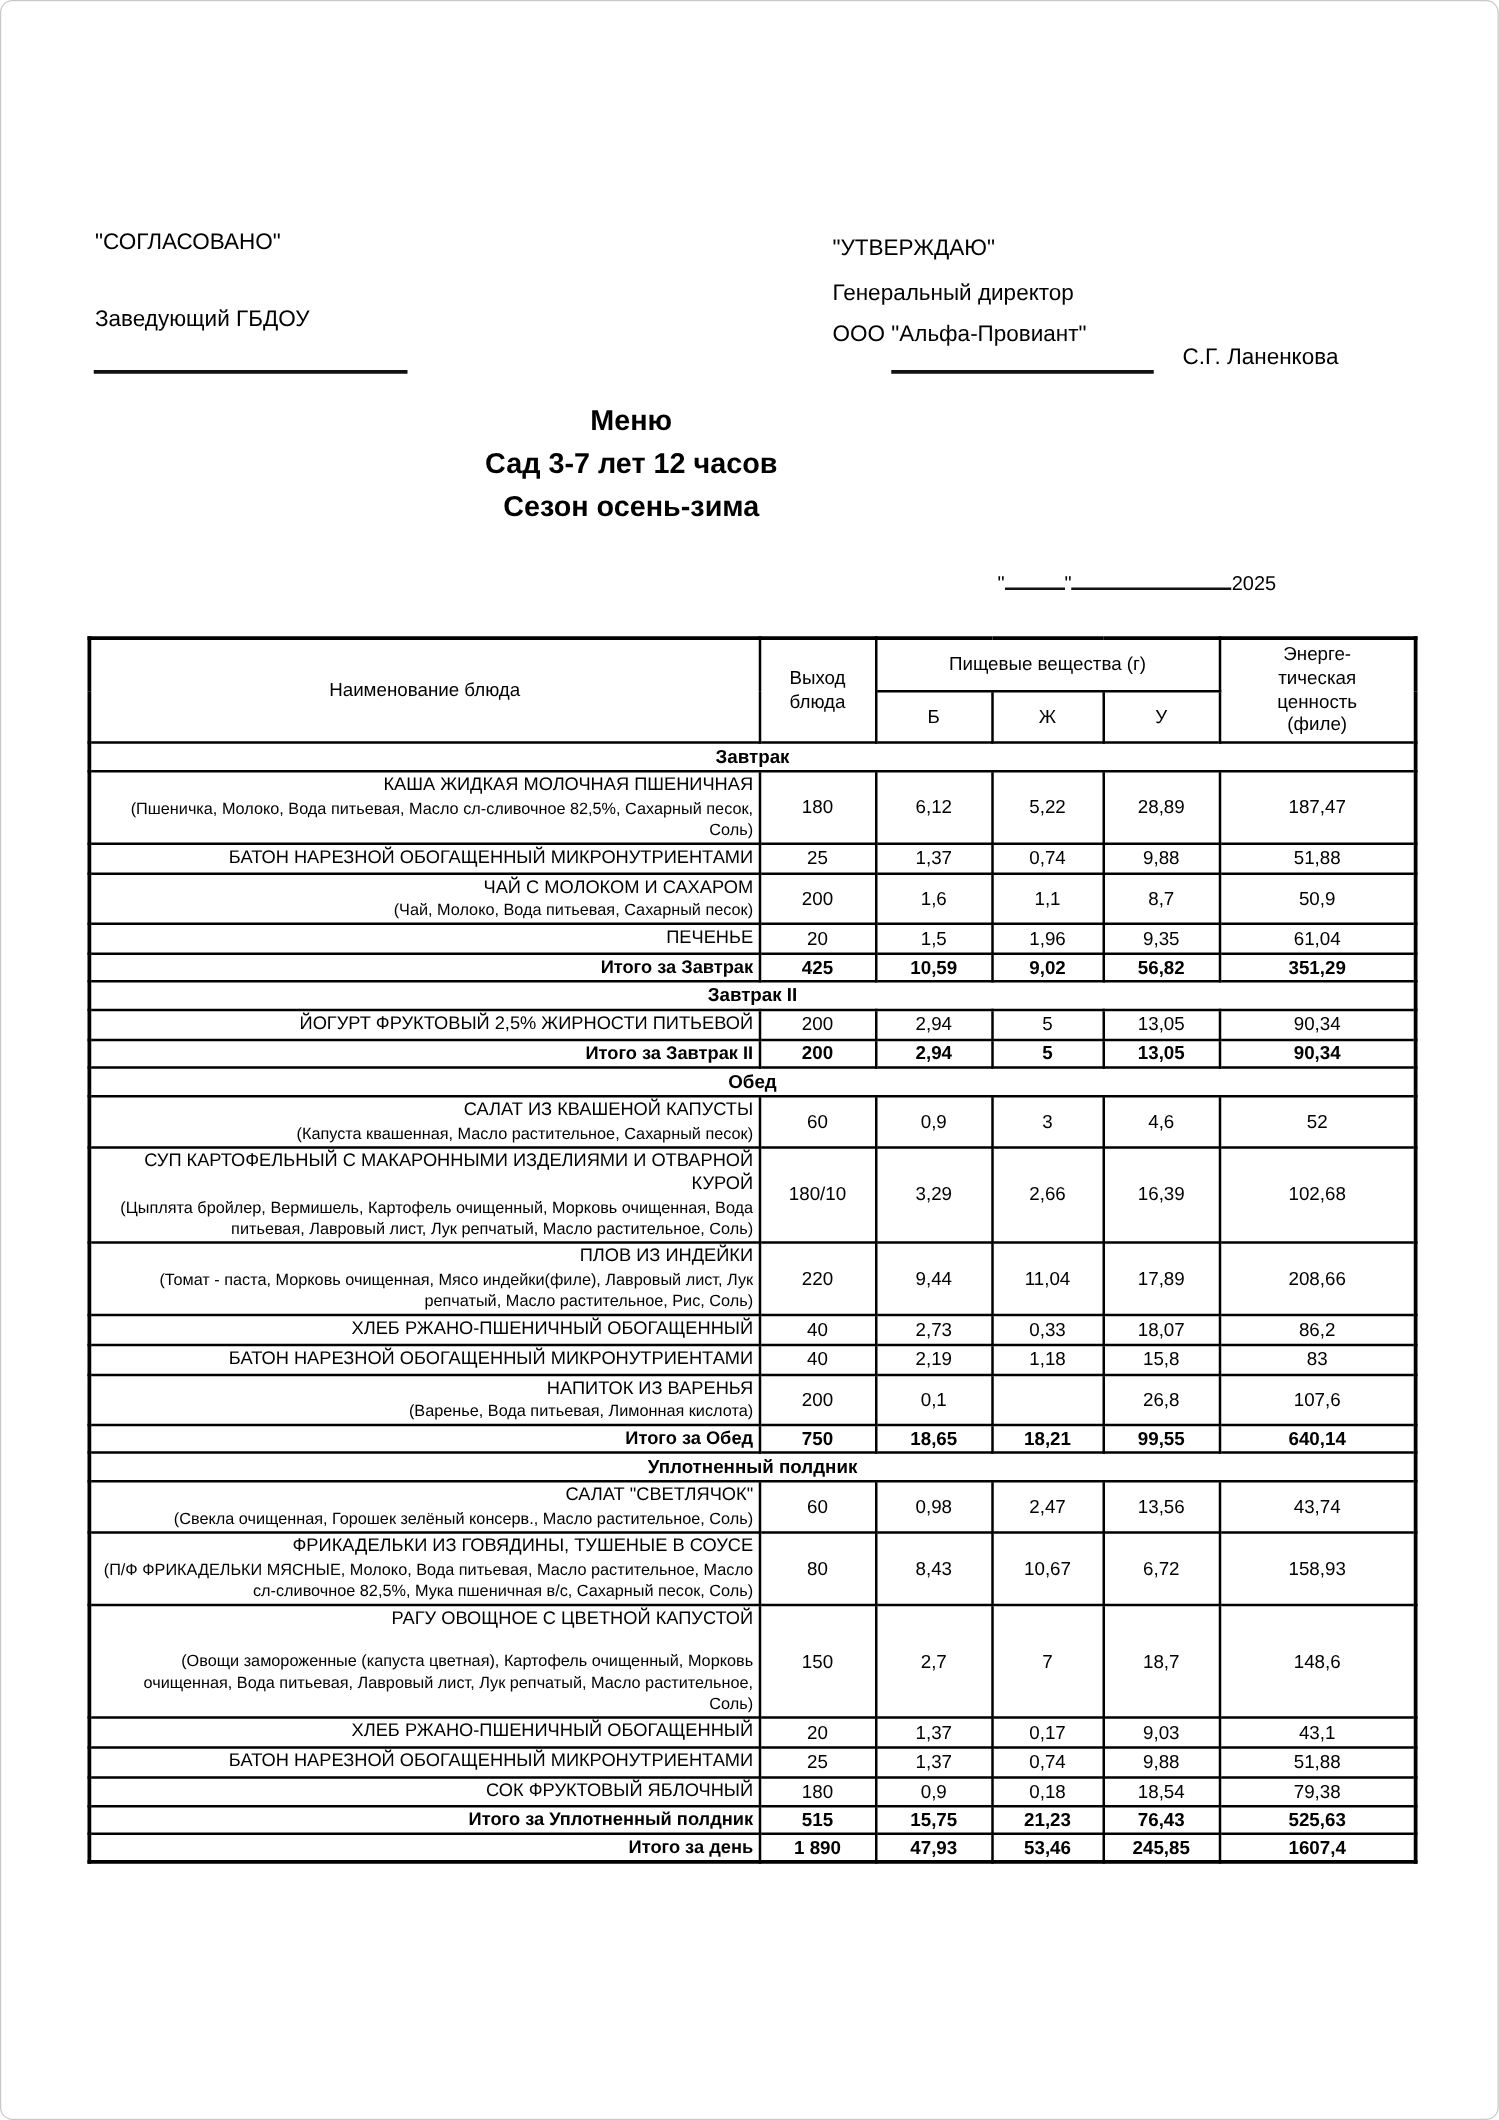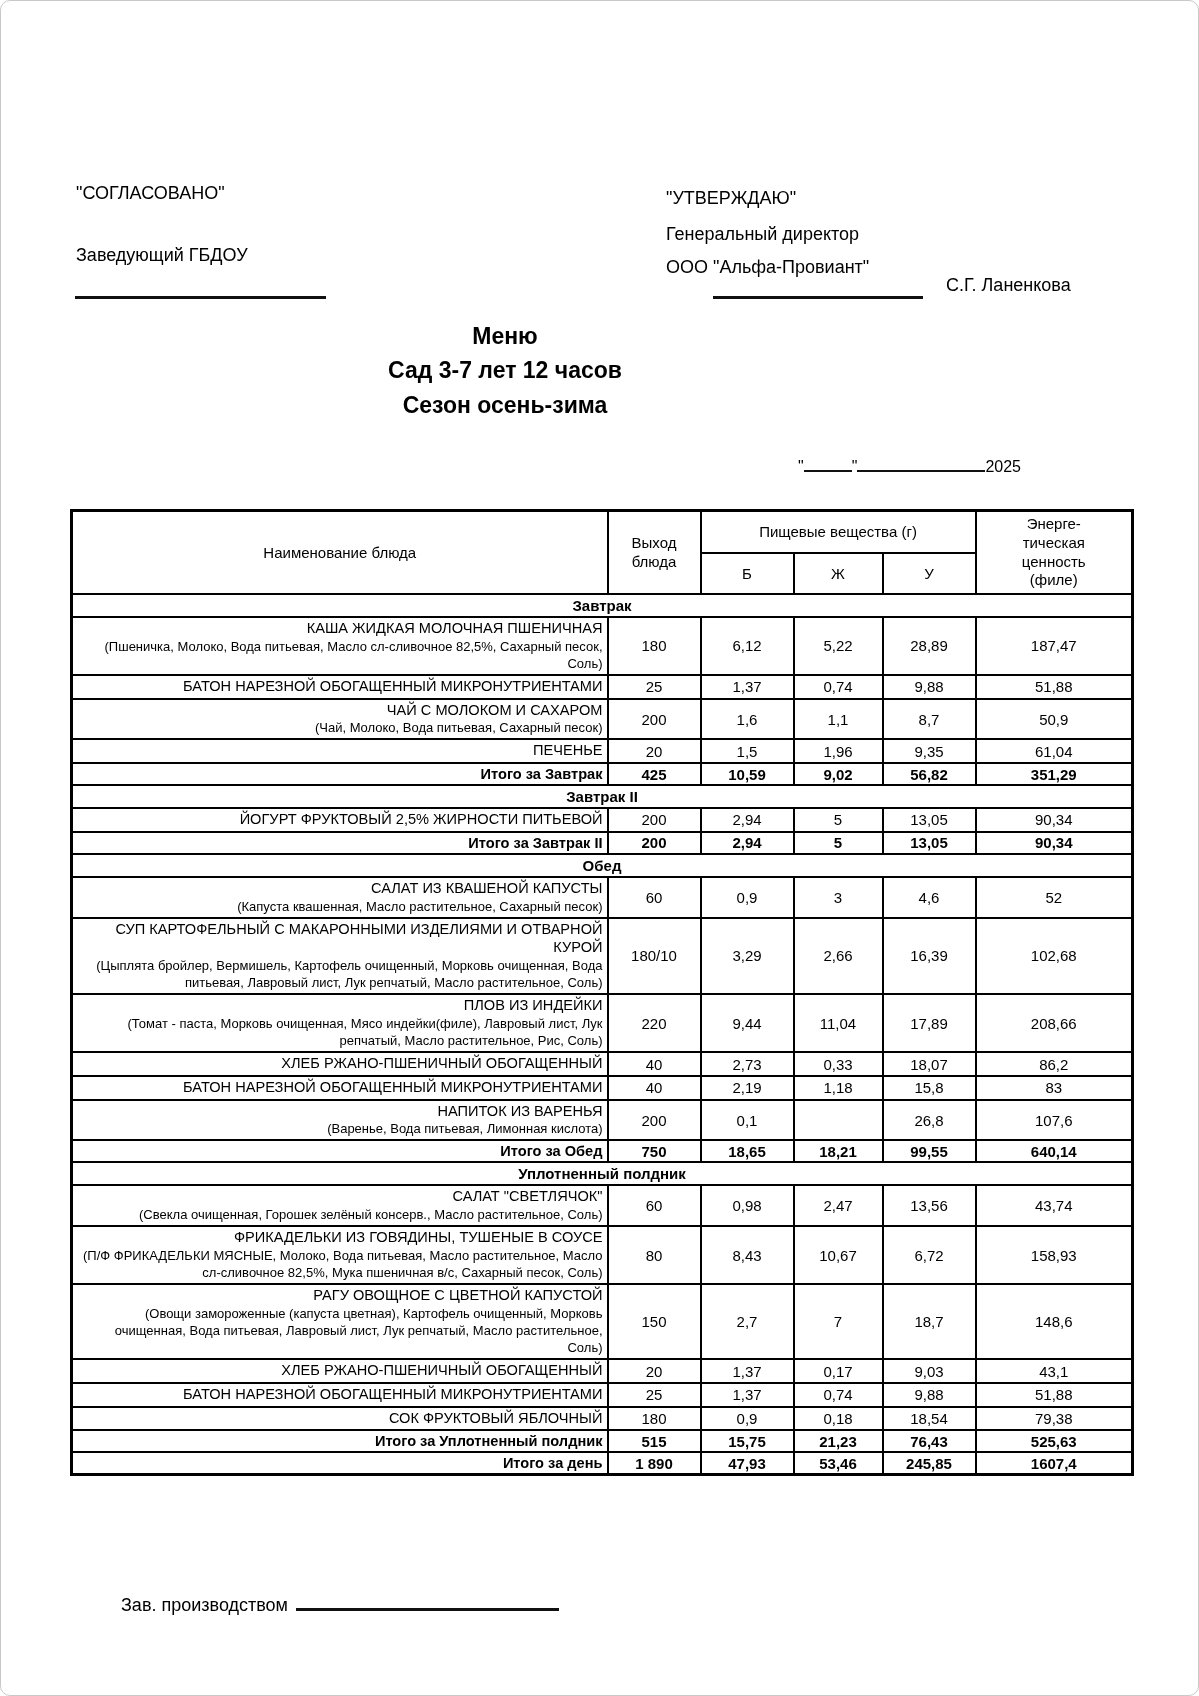--- a/index.html
+++ b/index.html
@@ -48,21 +48,21 @@
   
   table.menu { border-collapse:collapse; table-layout:fixed; width:1061px;
     border:3px solid #000; }
   table.menu th, table.menu td { border:2px solid #000; vertical-align:middle; }
   table.menu thead th { font-weight:normal; font-size:15px; text-align:center; padding:3px 4px; }
   th.energy-h, th.vyhod-h { white-space:pre-line; line-height:1.25; }
   td.name-c { text-align:right; padding:1px 4px 2px 5px; }
   td.num-c { text-align:center; padding:1px 2px; font-size:15px; }
   .dish-name { font-size:14.6px; line-height:1.28; letter-spacing:0; }
   .dish-ing { font-size:13px; line-height:1.32; }
-  .ing-gap { }
+  .ing-gap { margin-top:15px; }
   tr.section-r td { text-align:center; font-weight:bold; font-size:15px; padding:2px 0; }
   tr.total-r td { font-weight:bold; }
   tr.total-r td.name-c { font-size:14.6px; padding:2px 4px 2px 5px; }
 
   
   .footer-label { font-size:18px; }
   .footer-line { display:inline-block; border-bottom:3px solid #111; width:263px; height:18px; margin-left:8px; }
 </style>
 </head>
 <body>
@@ -342,17 +342,14 @@
           <td class="name-c">Итого за день</td>
           <td class="num-c">1 890</td>
           <td class="num-c">47,93</td>
           <td class="num-c">53,46</td>
           <td class="num-c">245,85</td>
           <td class="num-c">1607,4</td>
         </tr>
       </tbody>
   </table>
 
-  <div class="abs" style="left:120px; top:1592px;">
-    <span class="footer-label">Зав. производством</span><span class="footer-line"></span>
-  </div>
 
 </div>
 
 </body></html>

